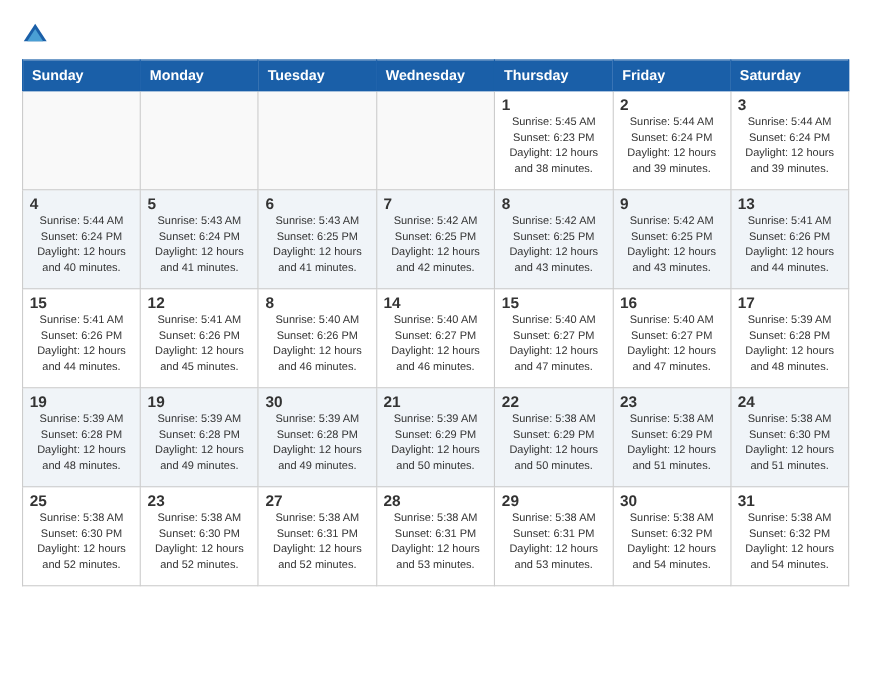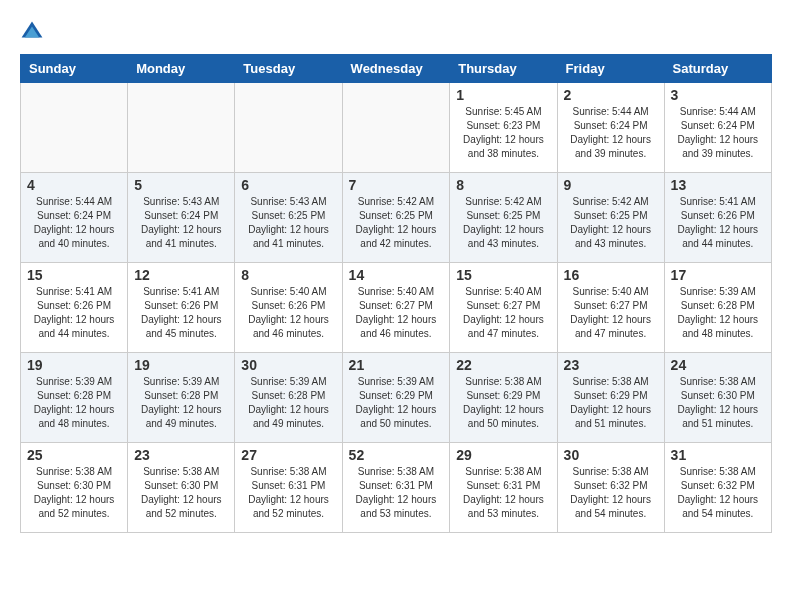--- a/index.html
+++ b/index.html
@@ -317,21 +317,21 @@
 and 52 minutes.</div>
         </td>
         <td>
           <span class="day-num">27</span>
           <div class="day-info" style="white-space: pre-line;">Sunrise: 5:38 AM
 Sunset: 6:31 PM
 Daylight: 12 hours
 and 52 minutes.</div>
         </td>
         <td>
-          <span class="day-num">52</span>
+          <span class="day-num">28</span>
           <div class="day-info" style="white-space: pre-line;">Sunrise: 5:38 AM
 Sunset: 6:31 PM
 Daylight: 12 hours
 and 53 minutes.</div>
         </td>
         <td>
           <span class="day-num">29</span>
           <div class="day-info" style="white-space: pre-line;">Sunrise: 5:38 AM
 Sunset: 6:31 PM
 Daylight: 12 hours

